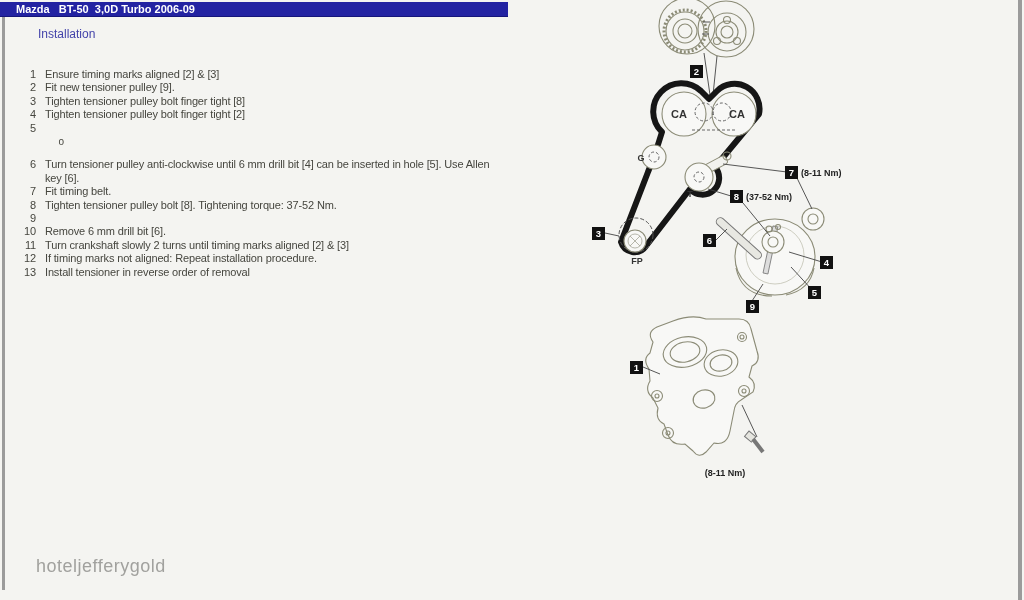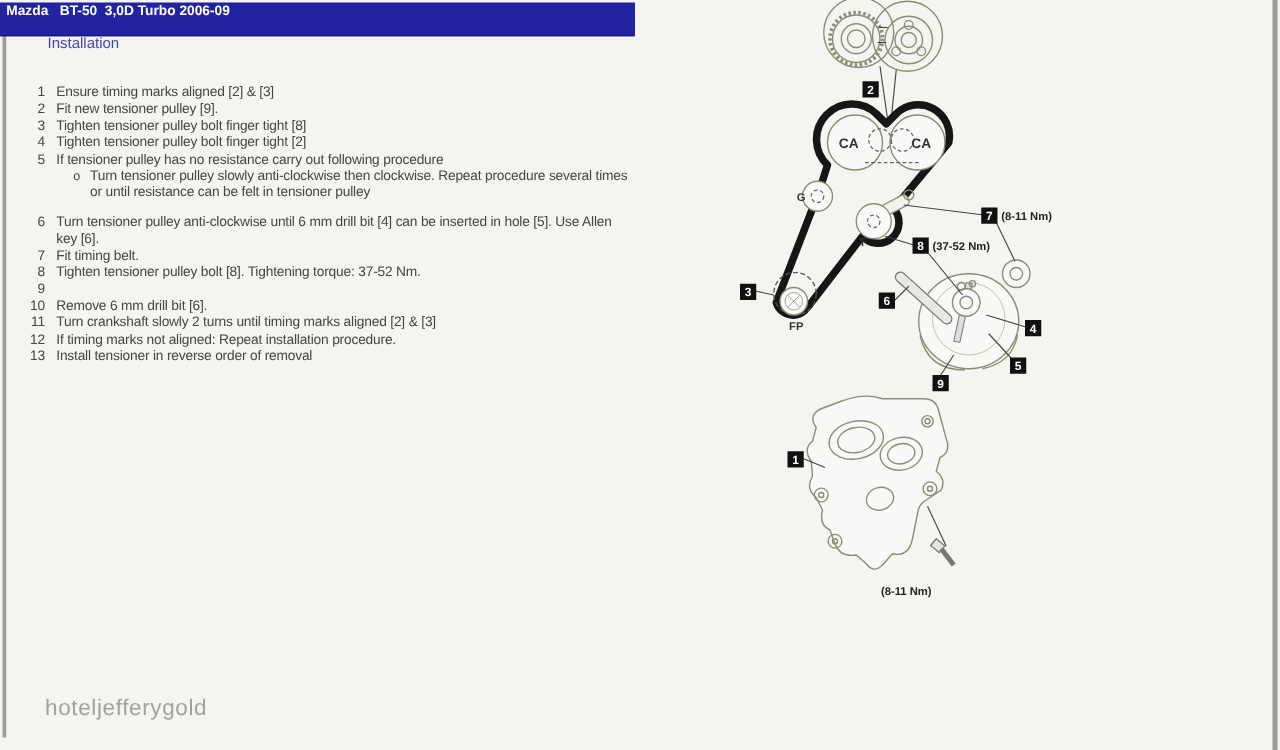--- a/index.html
+++ b/index.html
@@ -8,24 +8,24 @@
     background:#f4f4f1;
     font-family:"Liberation Sans", sans-serif;
     position:relative;
     overflow:hidden;
     color:#46463f;
   }
   .edge-left  { position:absolute; left:2px;  top:16px; width:3px; height:574px; background:#9b9b9b; }
   .edge-right { position:absolute; right:2px; top:0;    width:4px; height:600px; background:#9b9b9b; }
 
   .titlebar {
-    position:absolute; left:0; top:2px; width:508px; height:27px;
+    position:absolute; left:0; top:2px; width:508px; height:15px;
     background:#2323a2; color:#ffffff;
     font-weight:bold; font-size:11px; line-height:15px;
-    padding-left:5px; box-sizing:border-box;
+    padding-left:16px; box-sizing:border-box;
     white-space:pre;
     border-bottom:1px solid #15157a;
   }
   .heading {
     position:absolute; left:38px; top:27px;
     color:#4444aa; font-weight:normal; font-size:12px;
   }
   .steps {
     position:absolute; left:12px; top:68px; width:505px;
     font-size:11px; line-height:13.4px; letter-spacing:-0.15px;
@@ -82,25 +82,23 @@
       <span class="step-text">Tighten tensioner pulley bolt finger tight [8]</span>
     </div>
 
     <div class="step-row">
       <span class="step-num">4</span>
       <span class="step-text">Tighten tensioner pulley bolt finger tight [2]</span>
     </div>
 
     <div class="step-row">
       <span class="step-num">5</span>
-      <span class="step-text">If tensioner pulley has no resistance carry out following procedure</span>
     </div>
     <div class="sub-row">
       <span class="sub-bullet">o</span>
-      <span class="sub-text">Turn tensioner pulley slowly anti-clockwise then clockwise. Repeat procedure several times or until resistance can be felt in tensioner pulley</span>
     </div>
 
     <div class="step-row gap">
       <span class="step-num">6</span>
       <span class="step-text">Turn tensioner pulley anti-clockwise until 6 mm drill bit [4] can be inserted in hole [5]. Use Allen key [6].</span>
     </div>
 
     <div class="step-row">
       <span class="step-num">7</span>
       <span class="step-text">Fit timing belt.</span>

